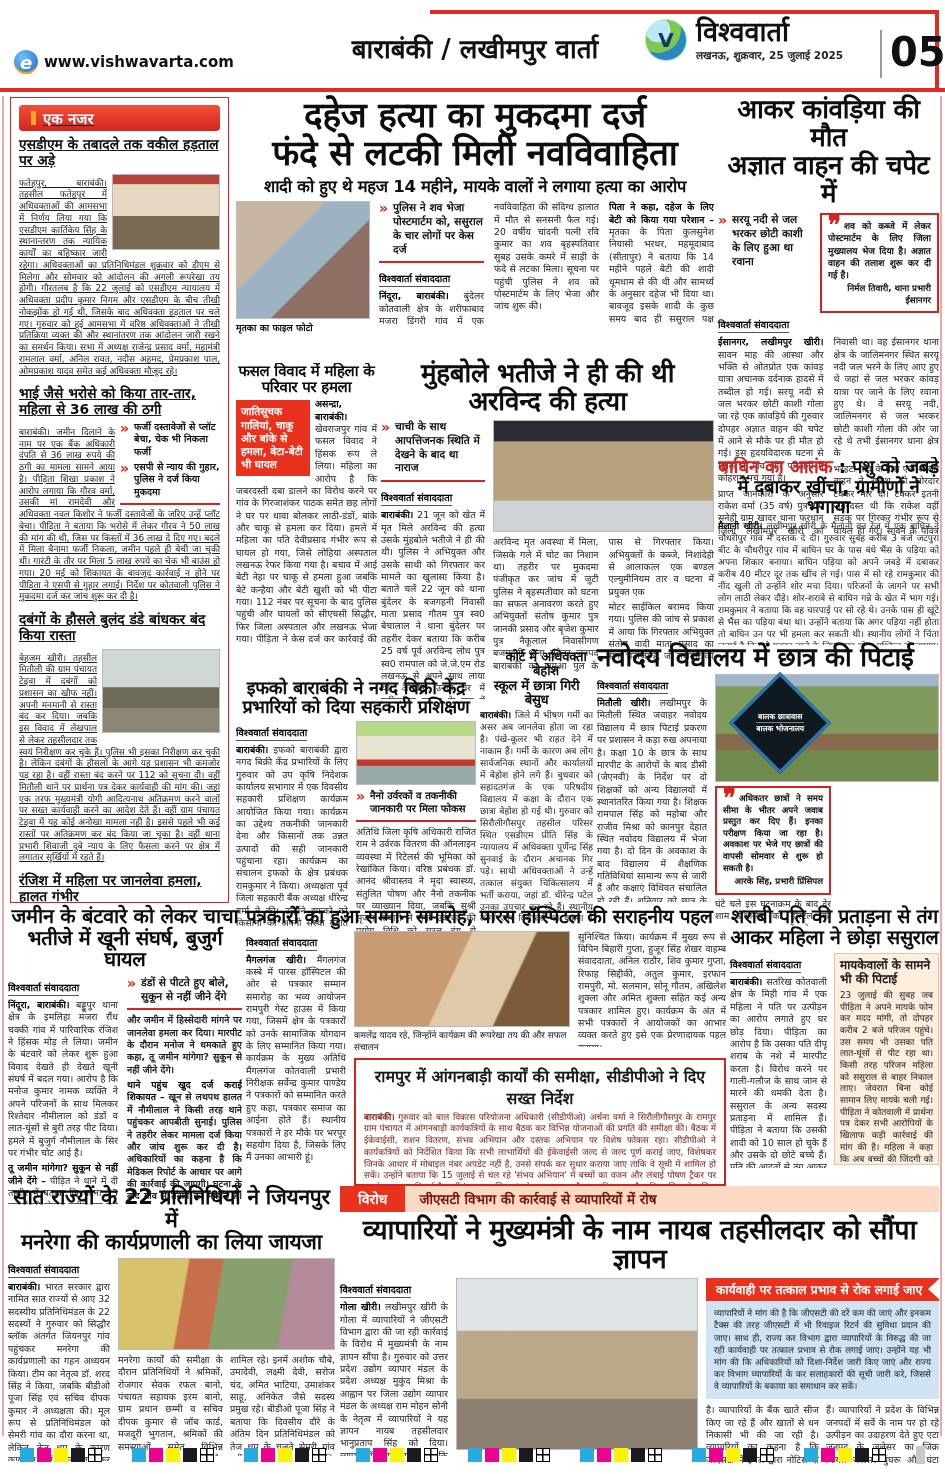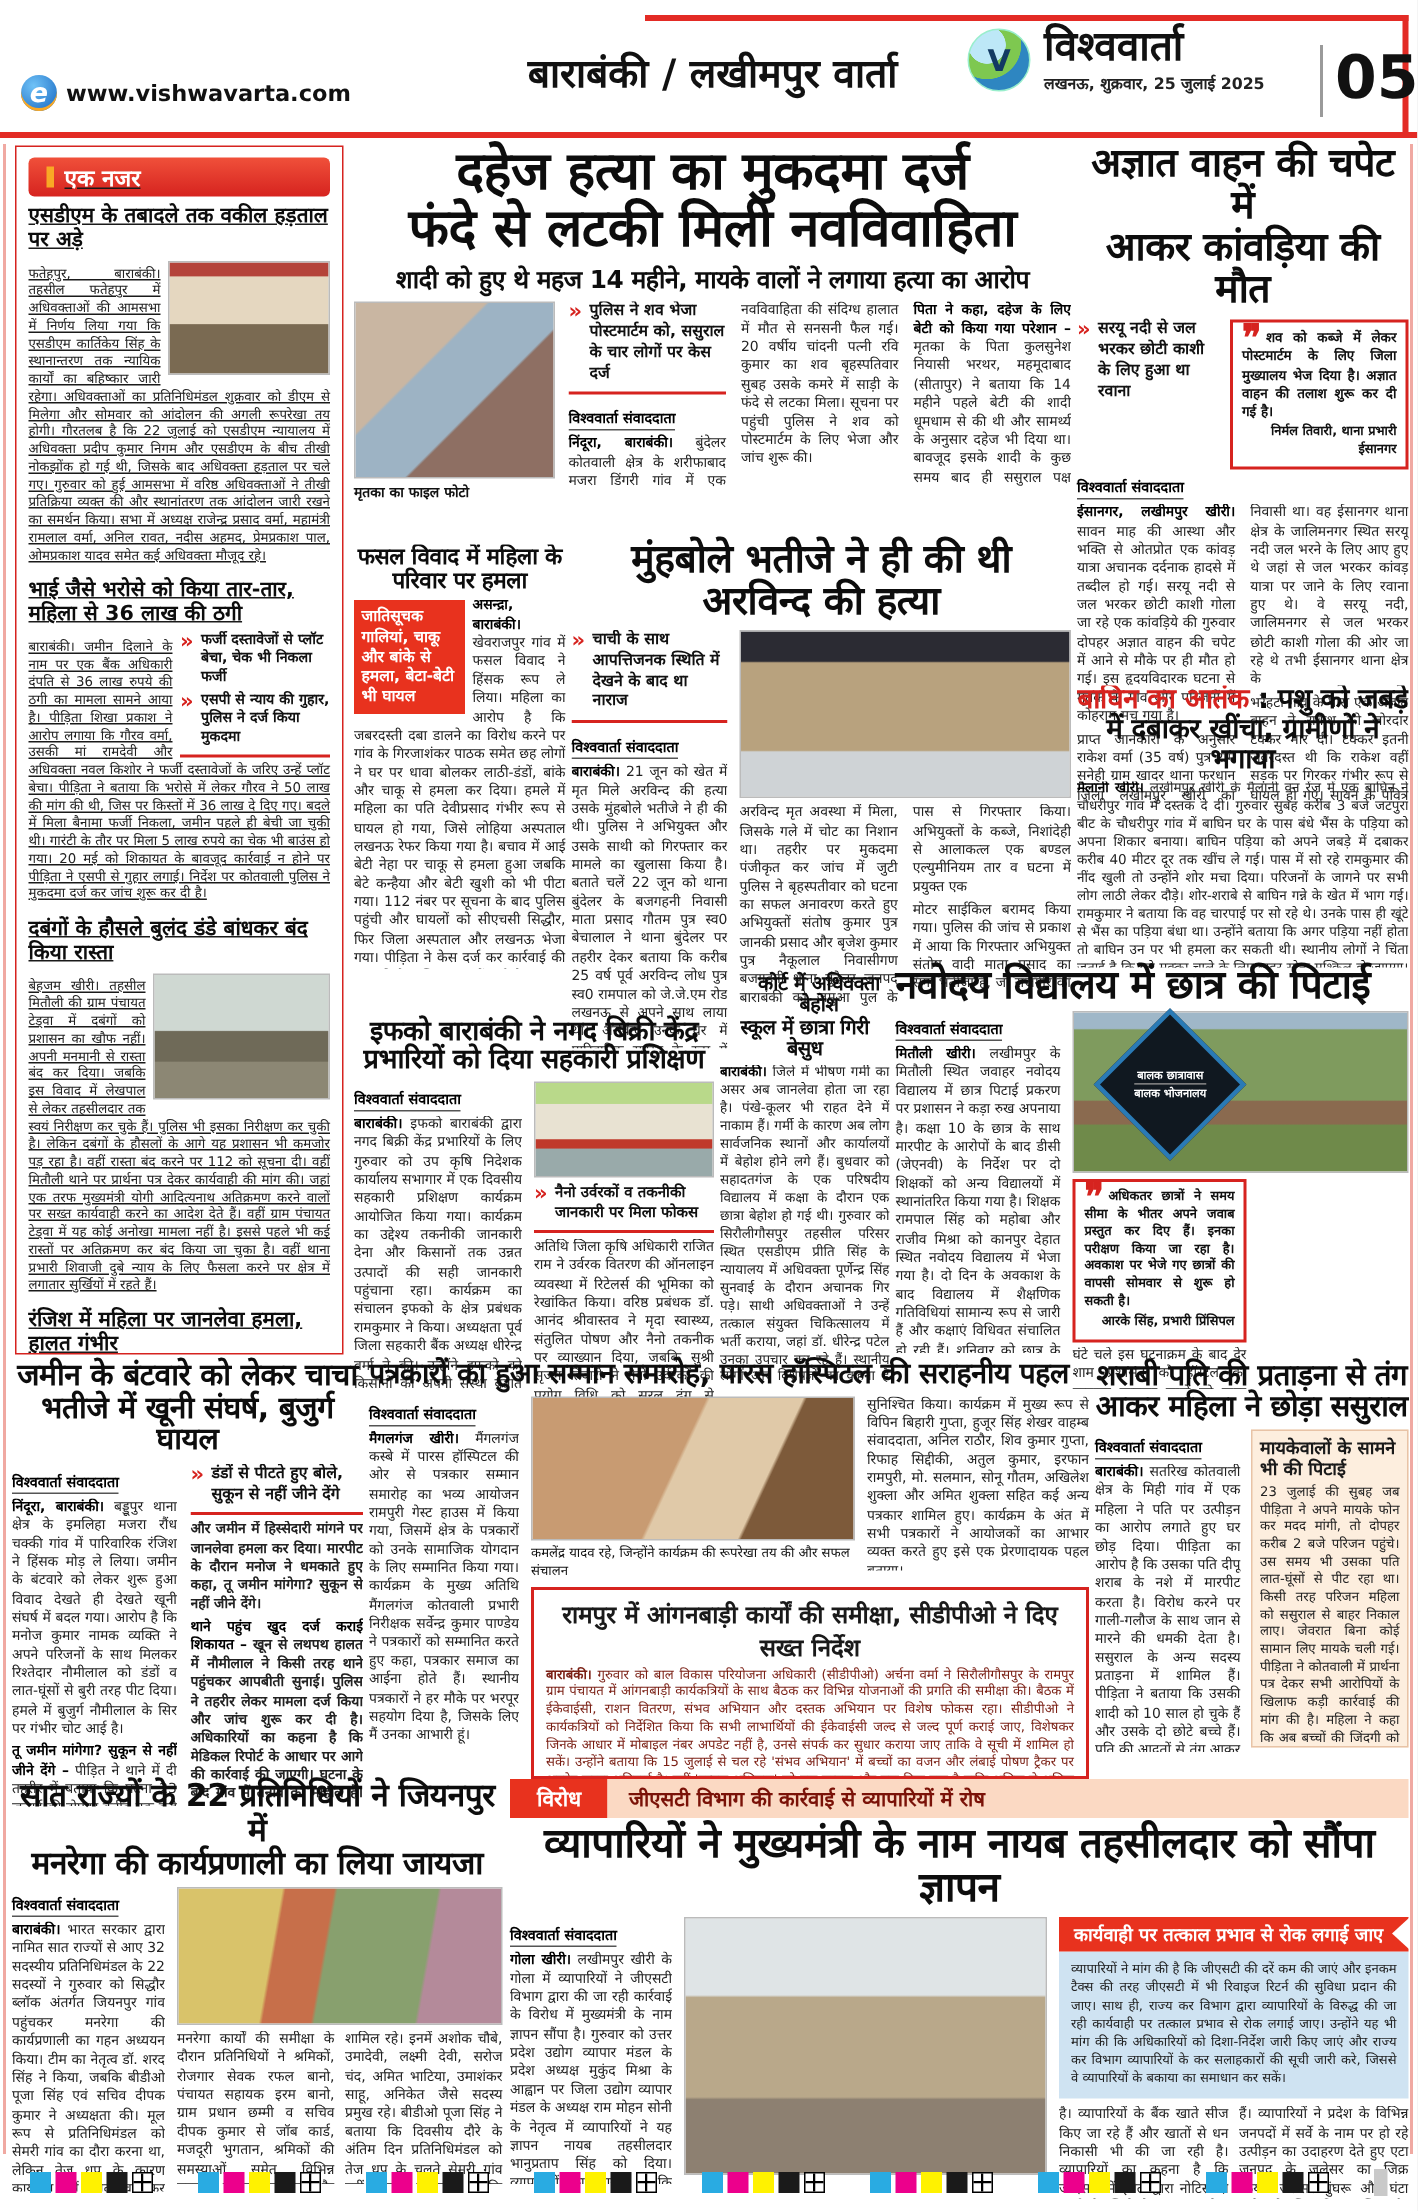--- a/index.html
+++ b/index.html
@@ -160,22 +160,22 @@
         <p class="bt"><b>निंदूरा, बाराबंकी।</b> <span>बुंदेलर कोतवाली क्षेत्र के शरीफाबाद मजरा डिंगरी गांव में एक नवविवाहिता की संदिग्ध हालात में मौत से सनसनी फैल गई। 20 वर्षीय चांदनी पत्नी रवि कुमार का शव बृहस्पतिवार सुबह उसके कमरे में साड़ी के फंदे से लटका मिला। सूचना पर पहुंची पुलिस ने शव को पोस्टमार्टम के लिए भेजा और जांच शुरू की।</span></p>
         <p class="bt"><b>पिता ने कहा, दहेज के लिए बेटी को किया गया परेशान –</b> <span>मृतका के पिता कुलसुनेश नियासी भरथर, महमूदाबाद (सीतापुर) ने बताया कि 14 महीने पहले बेटी की शादी धूमधाम से की थी और सामर्थ्य के अनुसार दहेज भी दिया था। बावजूद इसके शादी के कुछ समय बाद ही ससुराल पक्ष दहेज से असंतुष्ट होकर चांदनी को प्रताड़ित करने लगा। बीते आठ महीनों से बेटी को लगातार पीटा जा रहा था, पति कई बार जान से मारने की धमकी दे चुका था।</span></p>
         
         
       </div>
     </div>
   </div>
 
   <div class="abs" style="left:718px;top:95px;width:221px;height:358px;">
     <h2 class="hl ctr" style="font-size:26px;">
+      <span style="display:block;">आकर कांवड़िया की मौत</span>
       <span style="display:block;">अज्ञात वाहन की चपेट में</span>
-      <span style="display:block;">आकर कांवड़िया की मौत</span>
     </h2>
     <div style="display:flex;gap:6px;margin-top:6px;align-items:flex-start;">
       <div class="bullet" style="width:96px;flex:none;">
           <span class="mk">»</span>
           <span>सरयू नदी से जल भरकर छोटी काशी के लिए हुआ था रवाना</span>
         </div>
       <div class="qbox" style="flex:1;">
         <span class="qm">❞</span>
         <span>शव को कब्जे में लेकर पोस्टमार्टम के लिए जिला मुख्यालय भेज दिया है। अज्ञात वाहन की तलाश शुरू कर दी गई है।</span>
         <span class="attr">निर्मल तिवारी, थाना प्रभारी ईसानगर</span>

